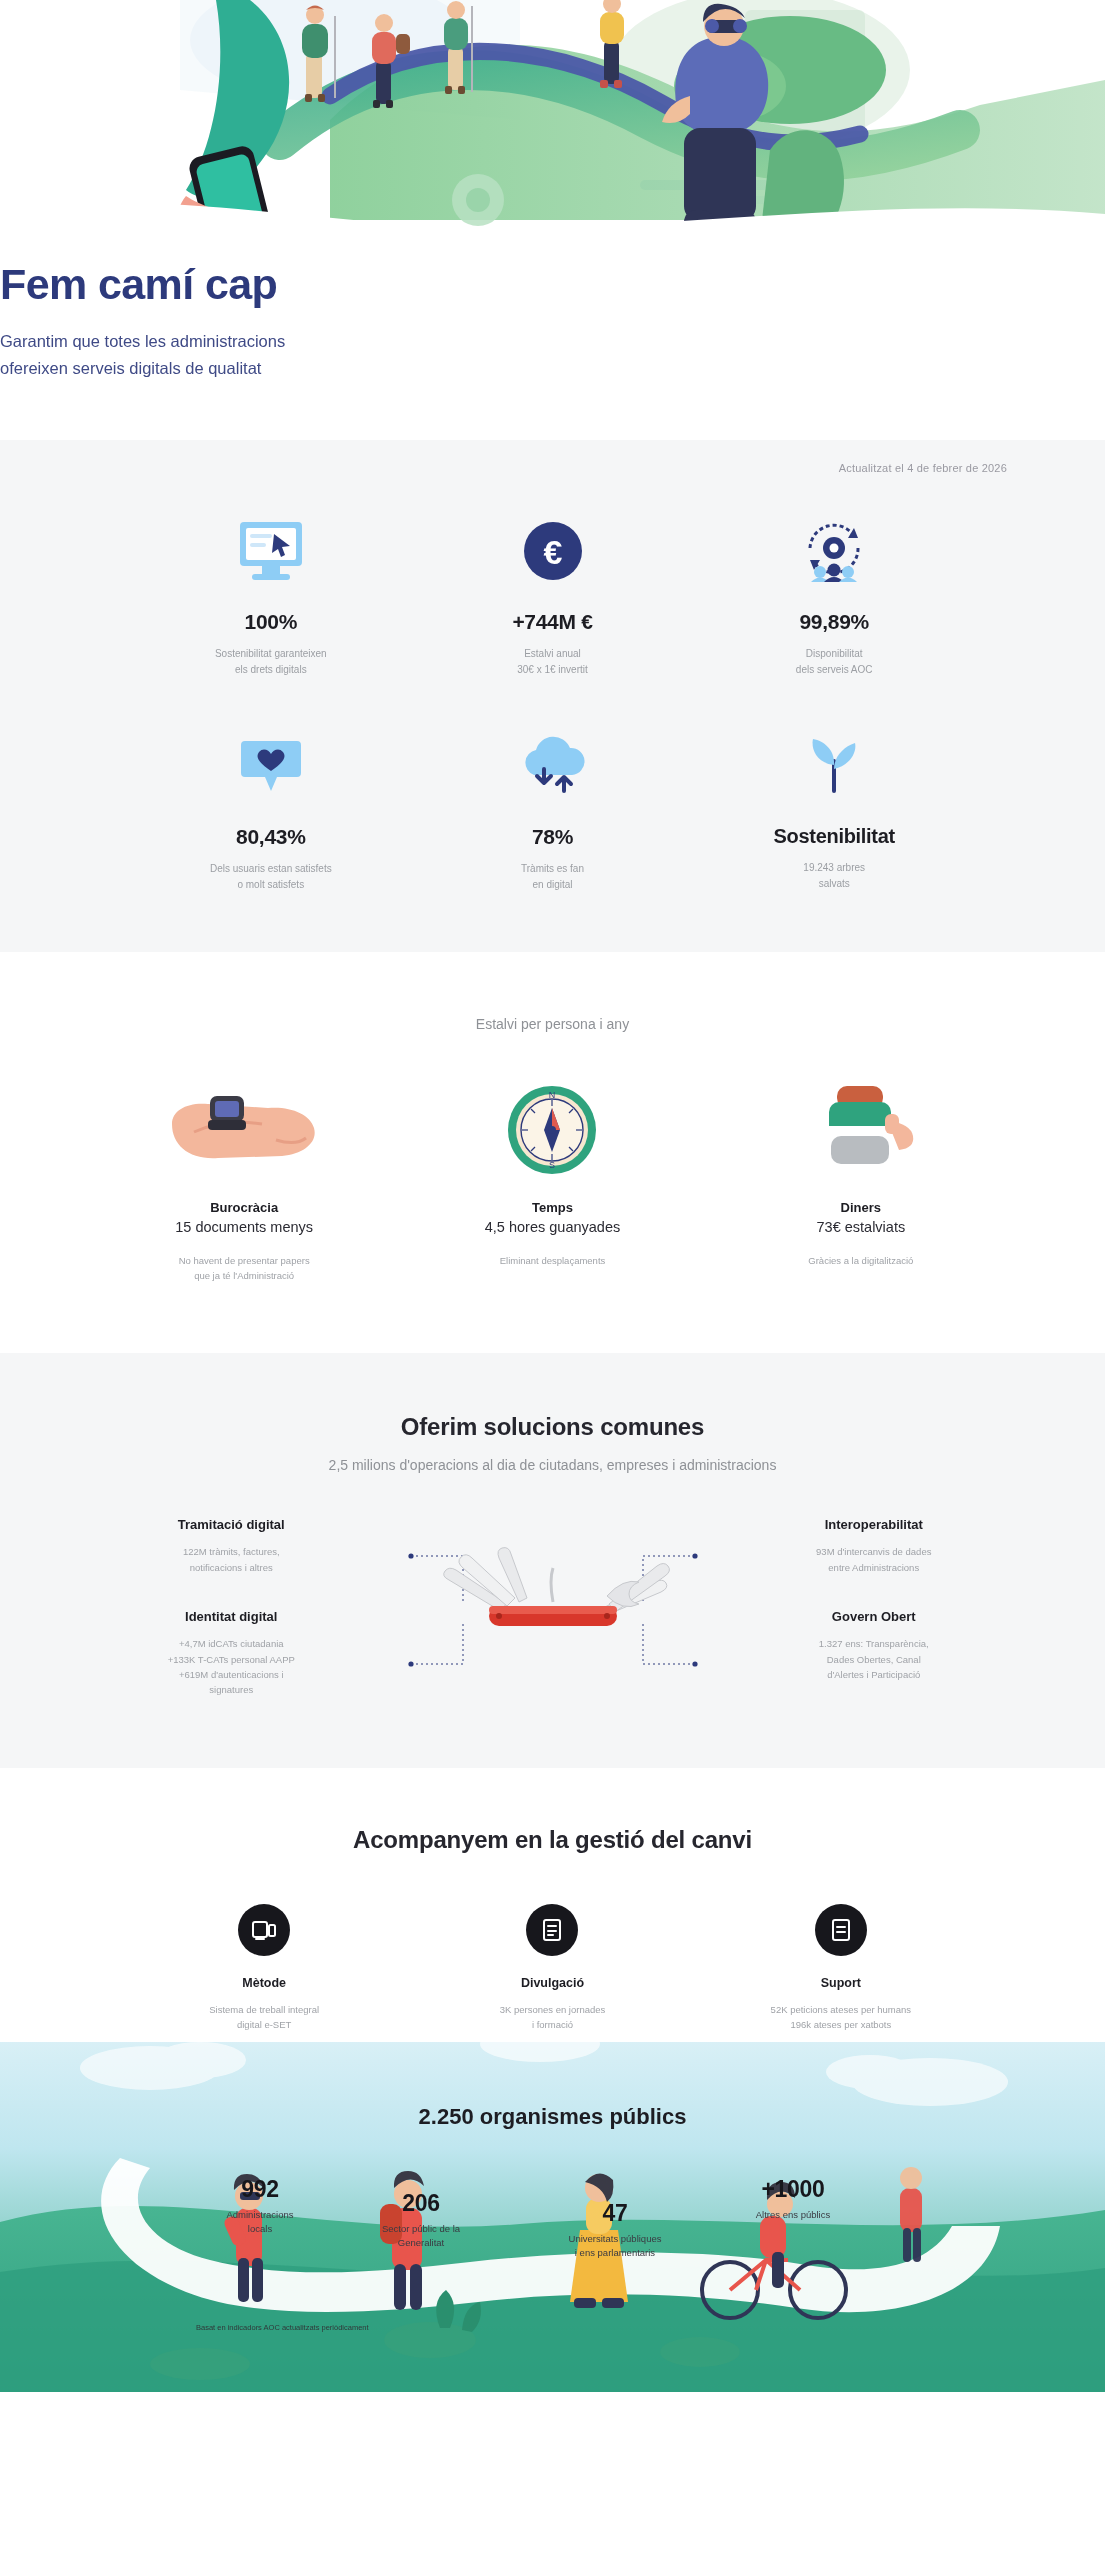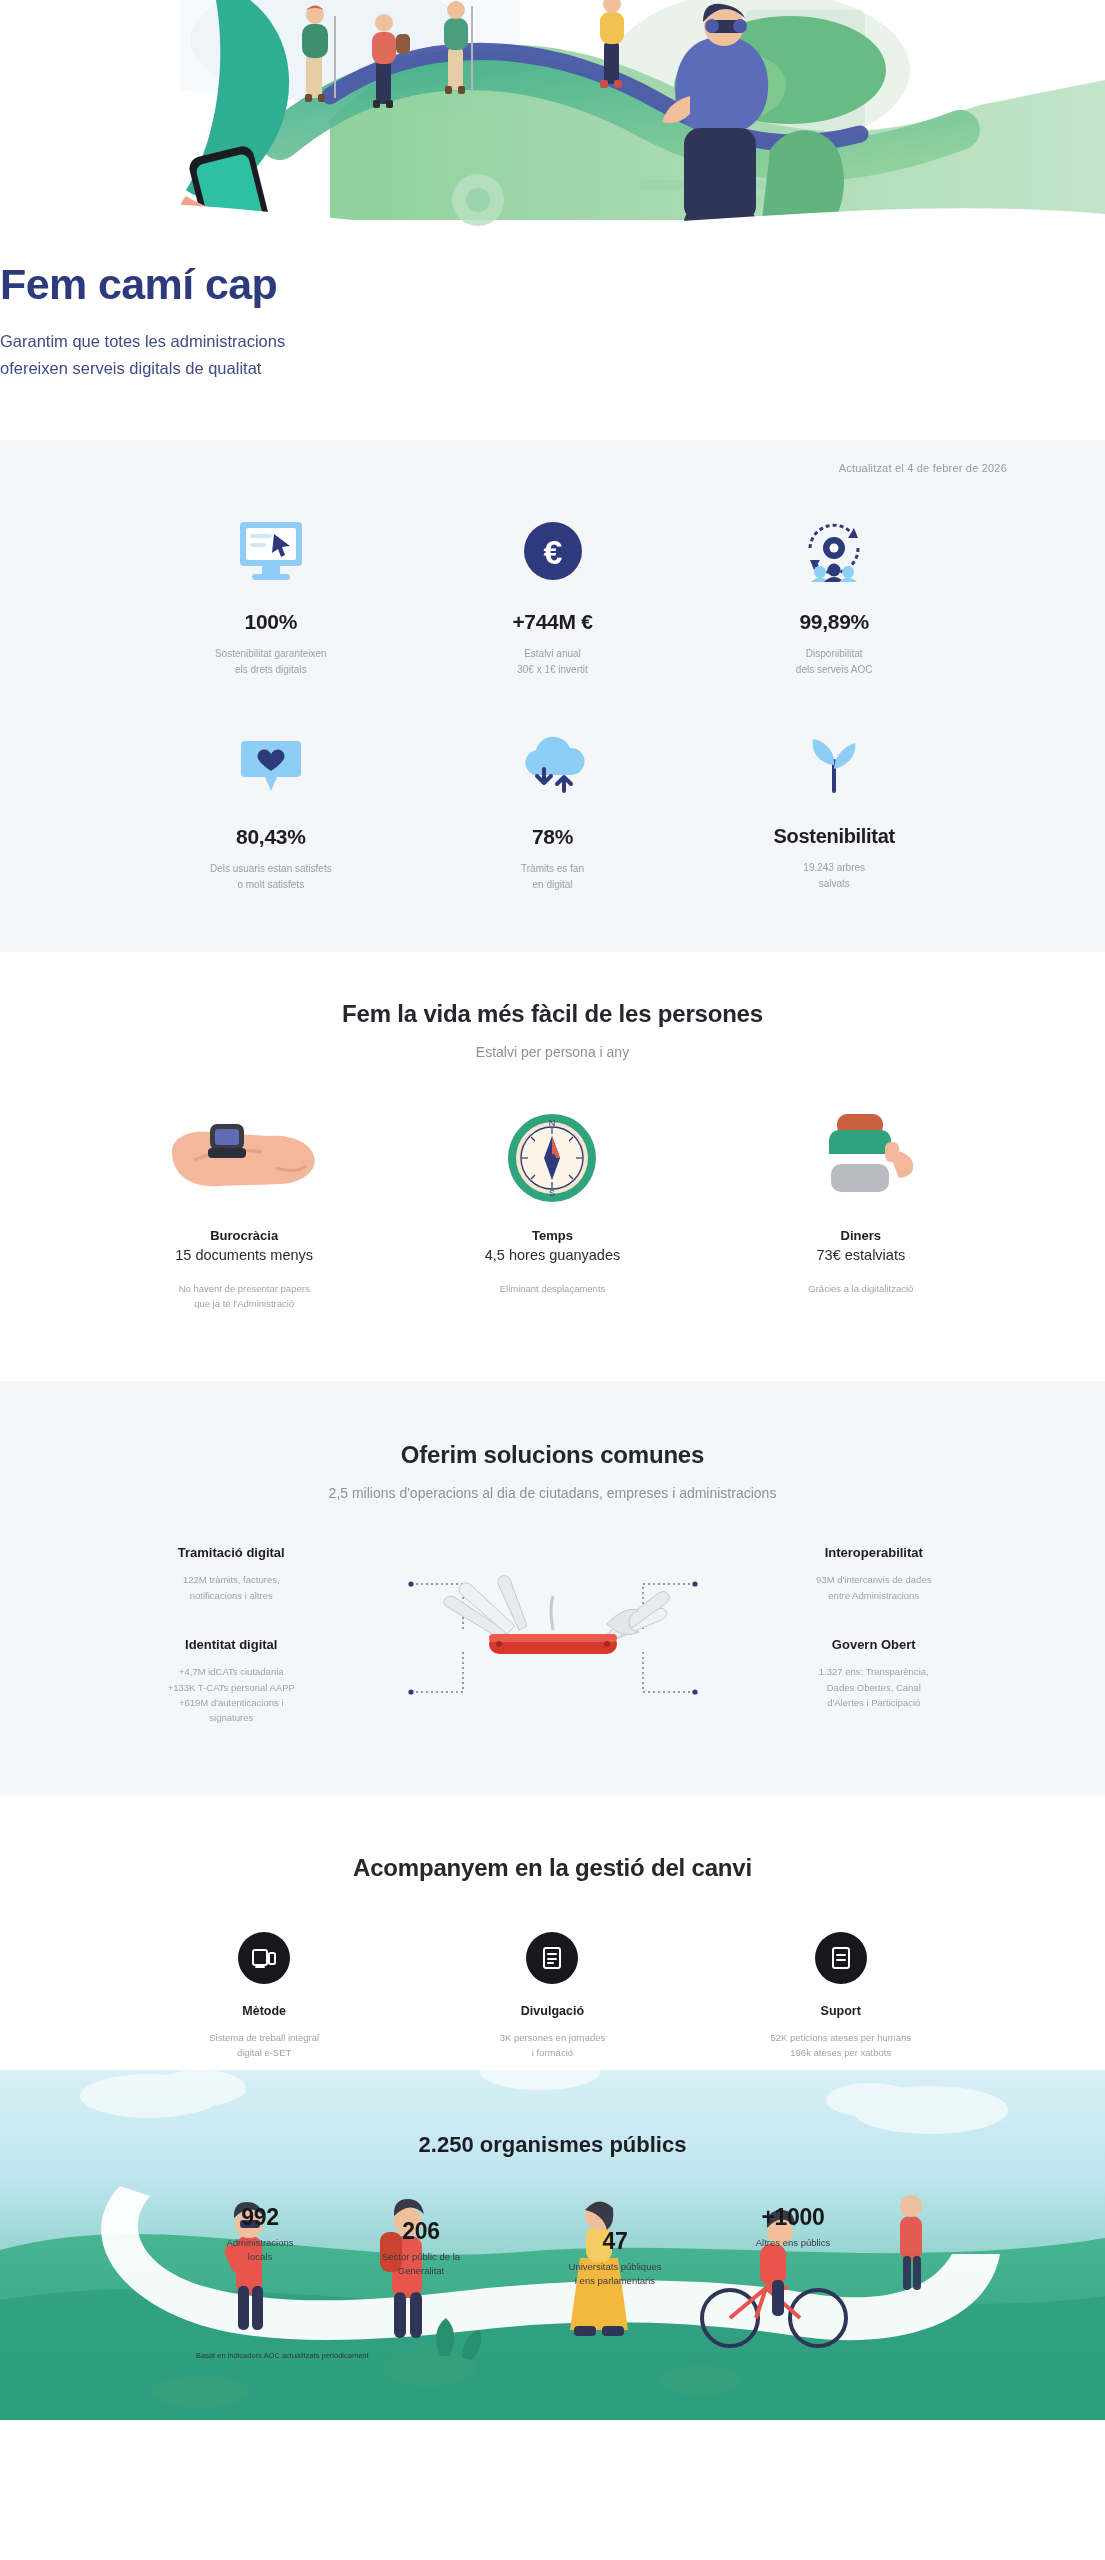--- a/index.html
+++ b/index.html
@@ -147,21 +147,21 @@
     grid-row: 1 / span 2;
     grid-column: 2;
     display: flex;
     align-items: center;
     justify-content: center;
     align-self: center;
   }
 
   
   .change { padding: 58px 120px 10px; position: relative; z-index: 3;}
-  .chg-row { display: flex; justify-content: flex-start; margin-top: 50px; }
+  .chg-row { display: flex; justify-content: space-between; margin-top: 50px; }
   .chg { width: 33.33%; text-align: center; padding: 0 8px; }
   .chg-badge {
     width: 52px; height: 52px; border-radius: 50%;
     background: #17171c;
     margin: 0 auto 20px;
     display: flex; align-items: center; justify-content: center;
   }
   .chg-title { font-size: 12.5px; font-weight: 700; color: #1d1d23; }
   .chg-desc {
     margin-top: 12px;
@@ -450,21 +450,20 @@
             <span>salvats</span>
           </div>
         </div>
 
       </div>
     </div>
   </section>
 
   <section class="sec sec-white benefits">
     <div class="sec-head">
-      <h2 class="sec-title">Fem la vida més fàcil de les persones</h2>
       <p class="sec-sub">Estalvi per persona i any</p>
     </div>
 
     <div class="ben-row">
 
       <div class="ben">
         <div class="ben-art">
           <svg width="160" height="96" viewBox="0 0 160 96">
             <path d="M8 44 C 8 30, 24 22, 44 24 L104 28 C 126 26, 146 34, 150 48 C 154 62, 140 74, 118 76 L54 78 C 26 80, 8 66, 8 44 Z" fill="#f3b79c"></path>
             <path d="M30 52 q 30 -14 68 -8" stroke="#e79f85" stroke-width="3" fill="none"></path>

